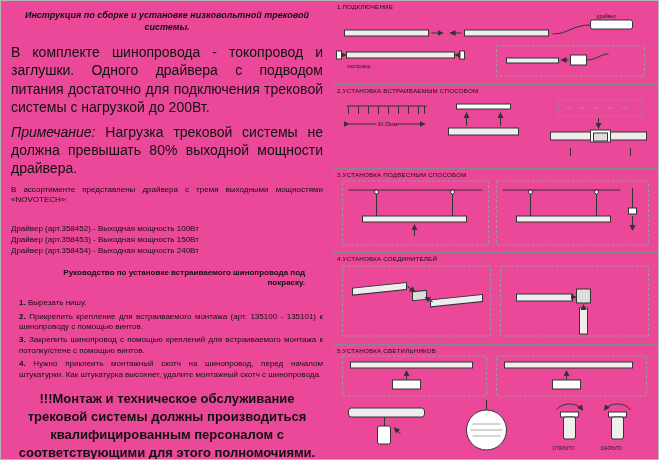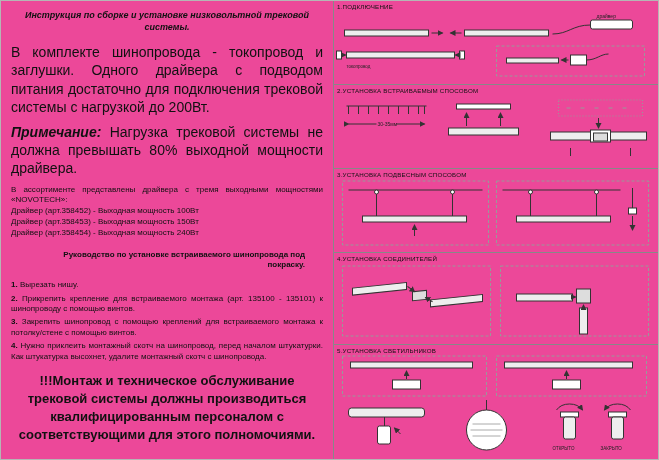--- a/index.html
+++ b/index.html
@@ -9,24 +9,24 @@
     font-family:"Liberation Sans",sans-serif;color:#111;
   }
   
   .left{
     position:absolute;left:0;top:0;width:333px;height:100%;
     box-sizing:border-box;border-right:1px solid #888;
     padding:7px 10px 4px 10px;
   }
   .title{font-size:9px;font-weight:bold;font-style:italic;text-align:center;margin:1px 6px 10px 6px;line-height:1.35;}
   .para{font-size:14px;line-height:1.3;text-align:justify;margin:0 0 7px 0;}
-  .note-label{font-weight:bold;font-style:italic;}
+  .note-label{font-weight:normal;font-style:italic;}
   .drivers p{margin:0;font-size:8px;line-height:1.35;}
   .guide-heading{font-size:8px;font-weight:bold;text-align:right;margin:11px 18px 9px 18px;line-height:1.35;}
-  .step{font-size:8px;line-height:1.3;text-align:justify;margin:0 0 3px 0;}
+  .step{font-size:8px;line-height:1.3;text-align:justify;margin:0 0 3px 8px;}
   .step .num{font-weight:bold;}
   .warning{font-size:13px;font-weight:bold;text-align:center;margin:10px 4px 0 4px;line-height:1.4;}
   
   .right{position:absolute;left:333px;top:0;width:326px;height:100%;box-sizing:border-box;}
   .section{position:relative;border-bottom:1px solid #888;box-sizing:border-box;overflow:hidden;}
   .section:last-child{border-bottom:none;}
   .sec-label{font-size:6.2px;padding:2px 0 0 3px;letter-spacing:.2px;}
   .sec svg{display:block;}
   .s1{height:84px;} .s2{height:84px;} .s3{height:84px;} .s4{height:92px;} .s5{height:114px;}
   svg{width:100%;}
@@ -39,21 +39,21 @@
 
   <div class="left">
     <div class="title">Инструкция по сборке и установке низковольтной трековой системы.</div>
 
     <p class="para">В комплекте шинопровода - токопровод и заглушки. Одного драйвера с подводом питания достаточно для подключения трековой системы с нагрузкой до 200Вт.</p>
 
     <p class="para"><span class="note-label">Примечание:</span><span> Нагрузка трековой системы не должна превышать 80% выходной мощности драйвера.</span></p>
 
 
     <div class="drivers">
-      <p class="para" style="margin-bottom:0">В ассортименте представлены драйвера с тремя выходными мощностями «NOVOTECH»:</p>
+      <p class="para" style="margin-bottom:18px">В ассортименте представлены драйвера с тремя выходными мощностями «NOVOTECH»:</p>
       <p>Драйвер (арт.358452) - Выходная мощность 100Вт</p>
       <p>Драйвер (арт.358453) - Выходная мощность 150Вт</p>
       <p>Драйвер (арт.358454) - Выходная мощность 240Вт</p>
     </div>
 
     <div class="guide-heading">Руководство по установке встраиваемого шинопровода под покраску.</div>
 
     <p class="step"><span class="num">1.</span><span> Вырезать нишу.</span></p>
     <p class="step"><span class="num">2.</span><span> Прикрепить крепление для встраиваемого монтажа (арт. 135100 - 135101) к шинопроводу с помощью винтов.</span></p>
     <p class="step"><span class="num">3.</span><span> Закрепить шинопровод с помощью креплений для встраиваемого монтажа к потолку/стене с помощью винтов.</span></p>

